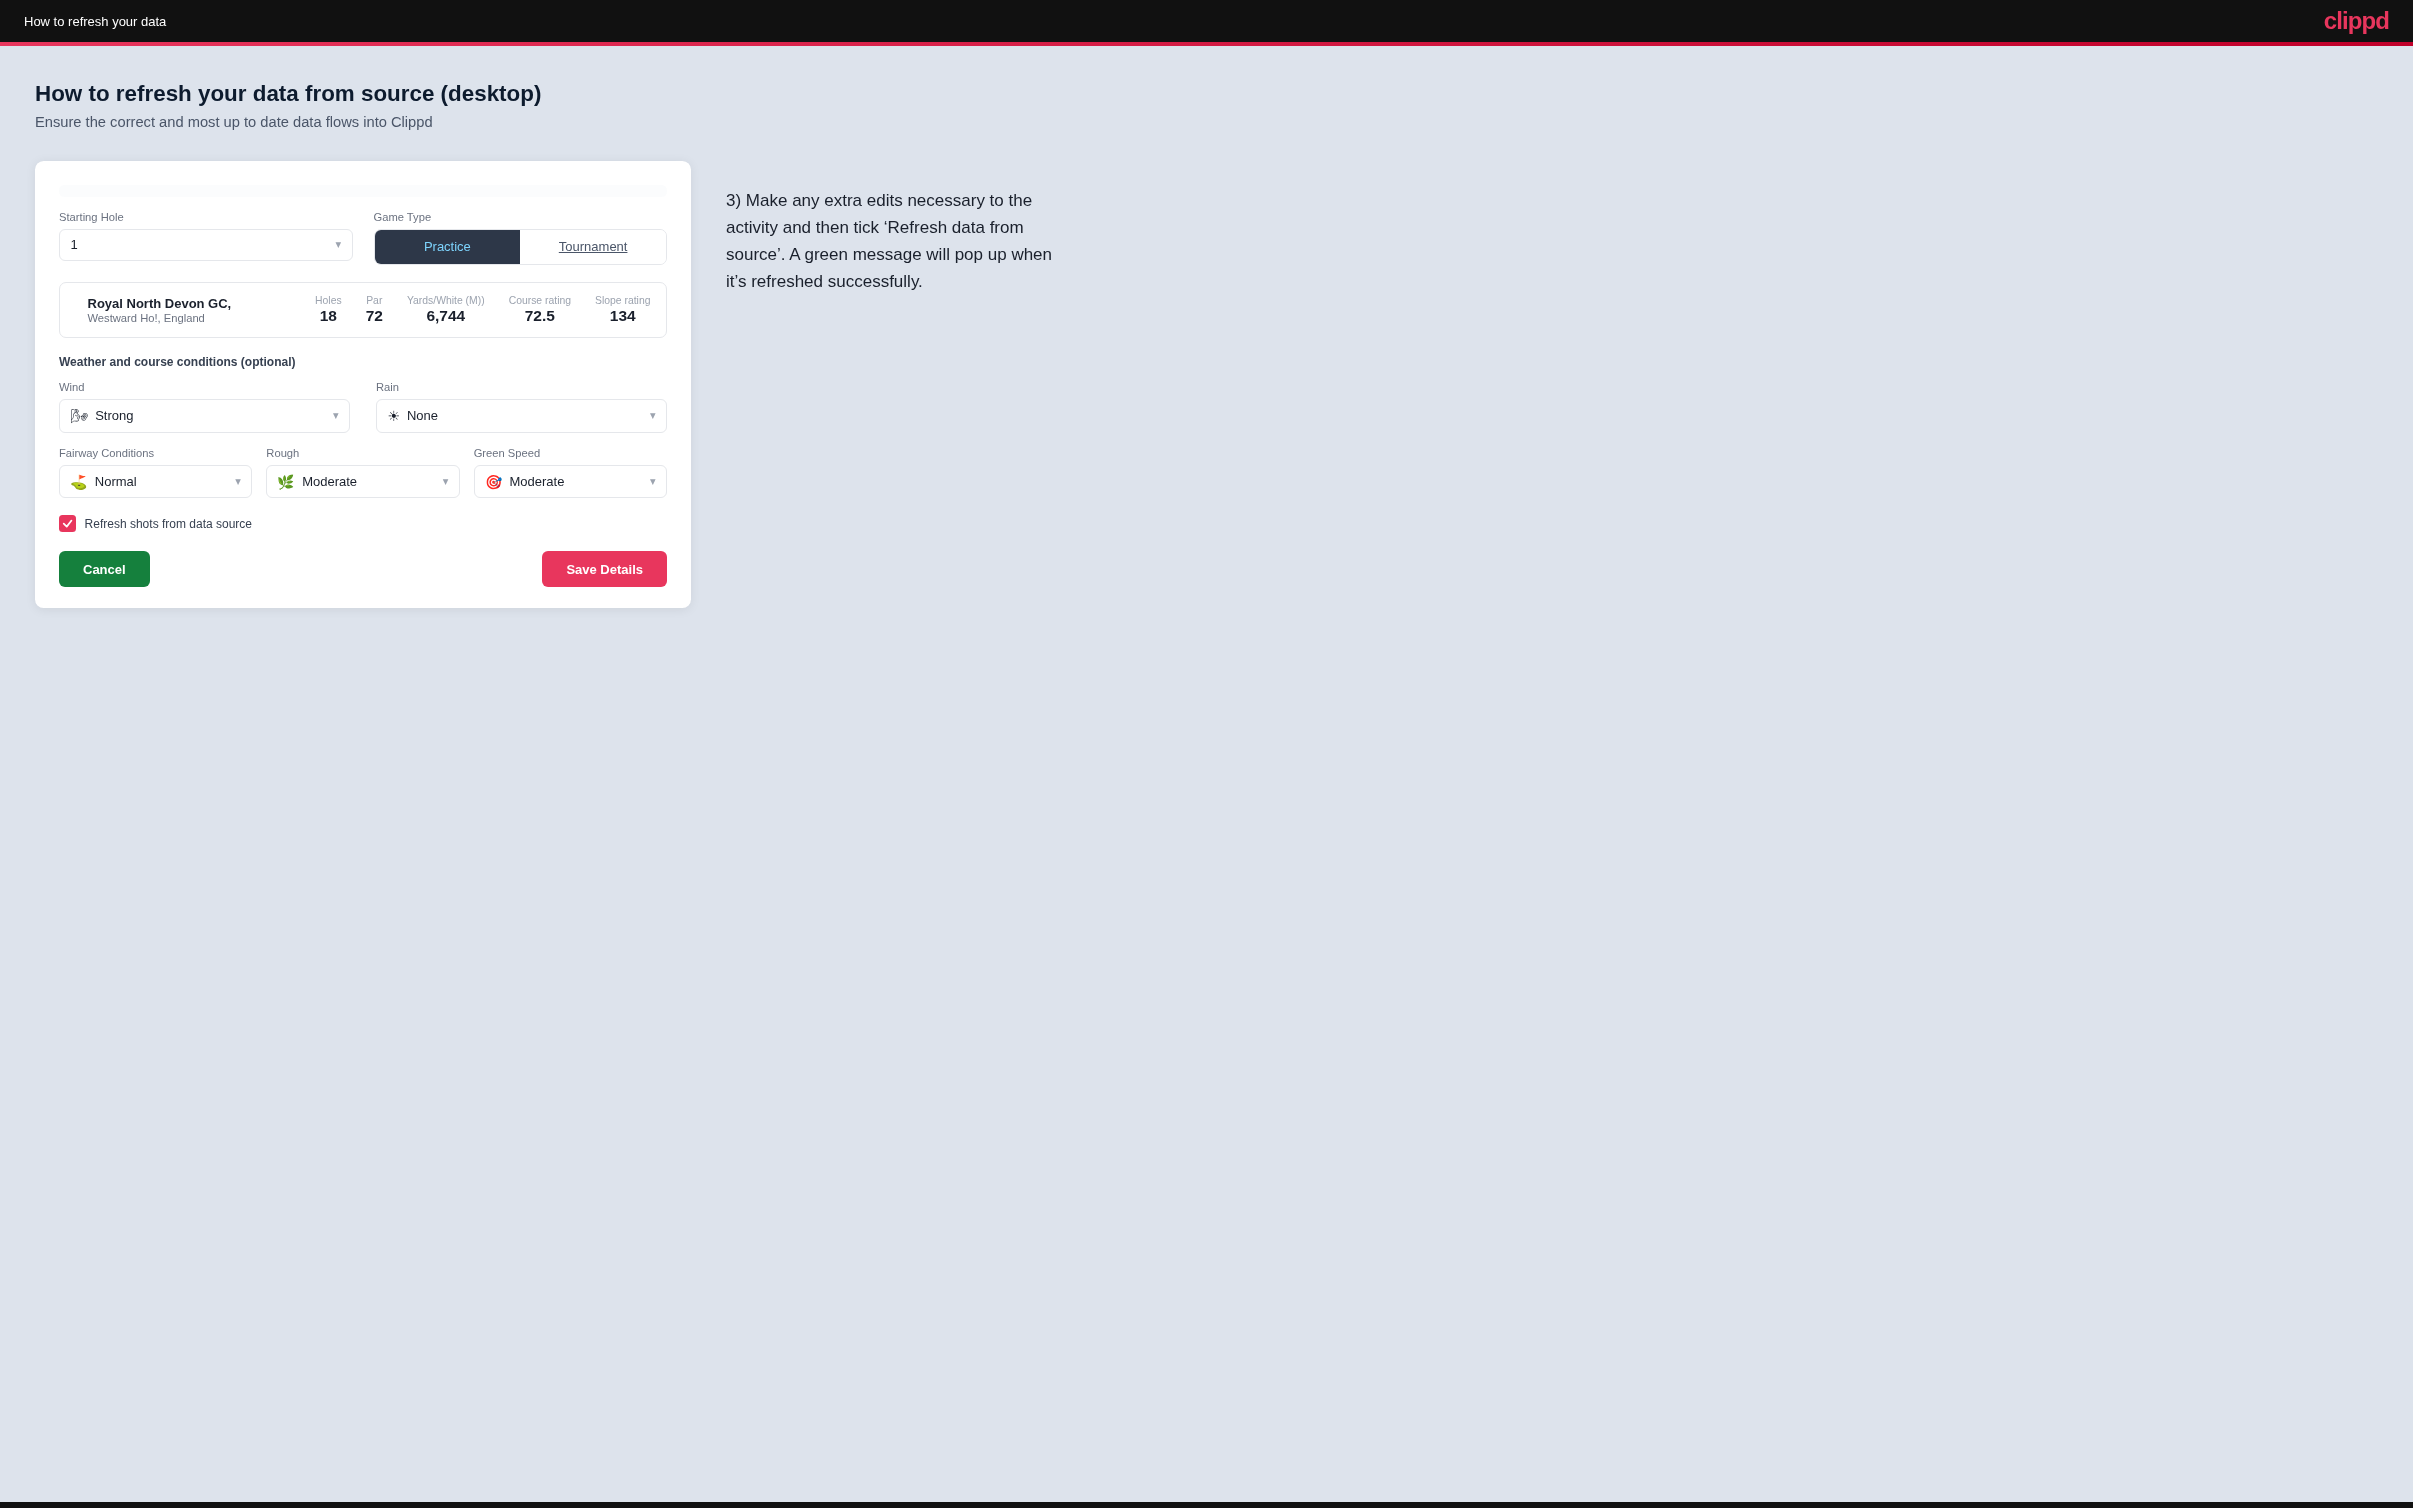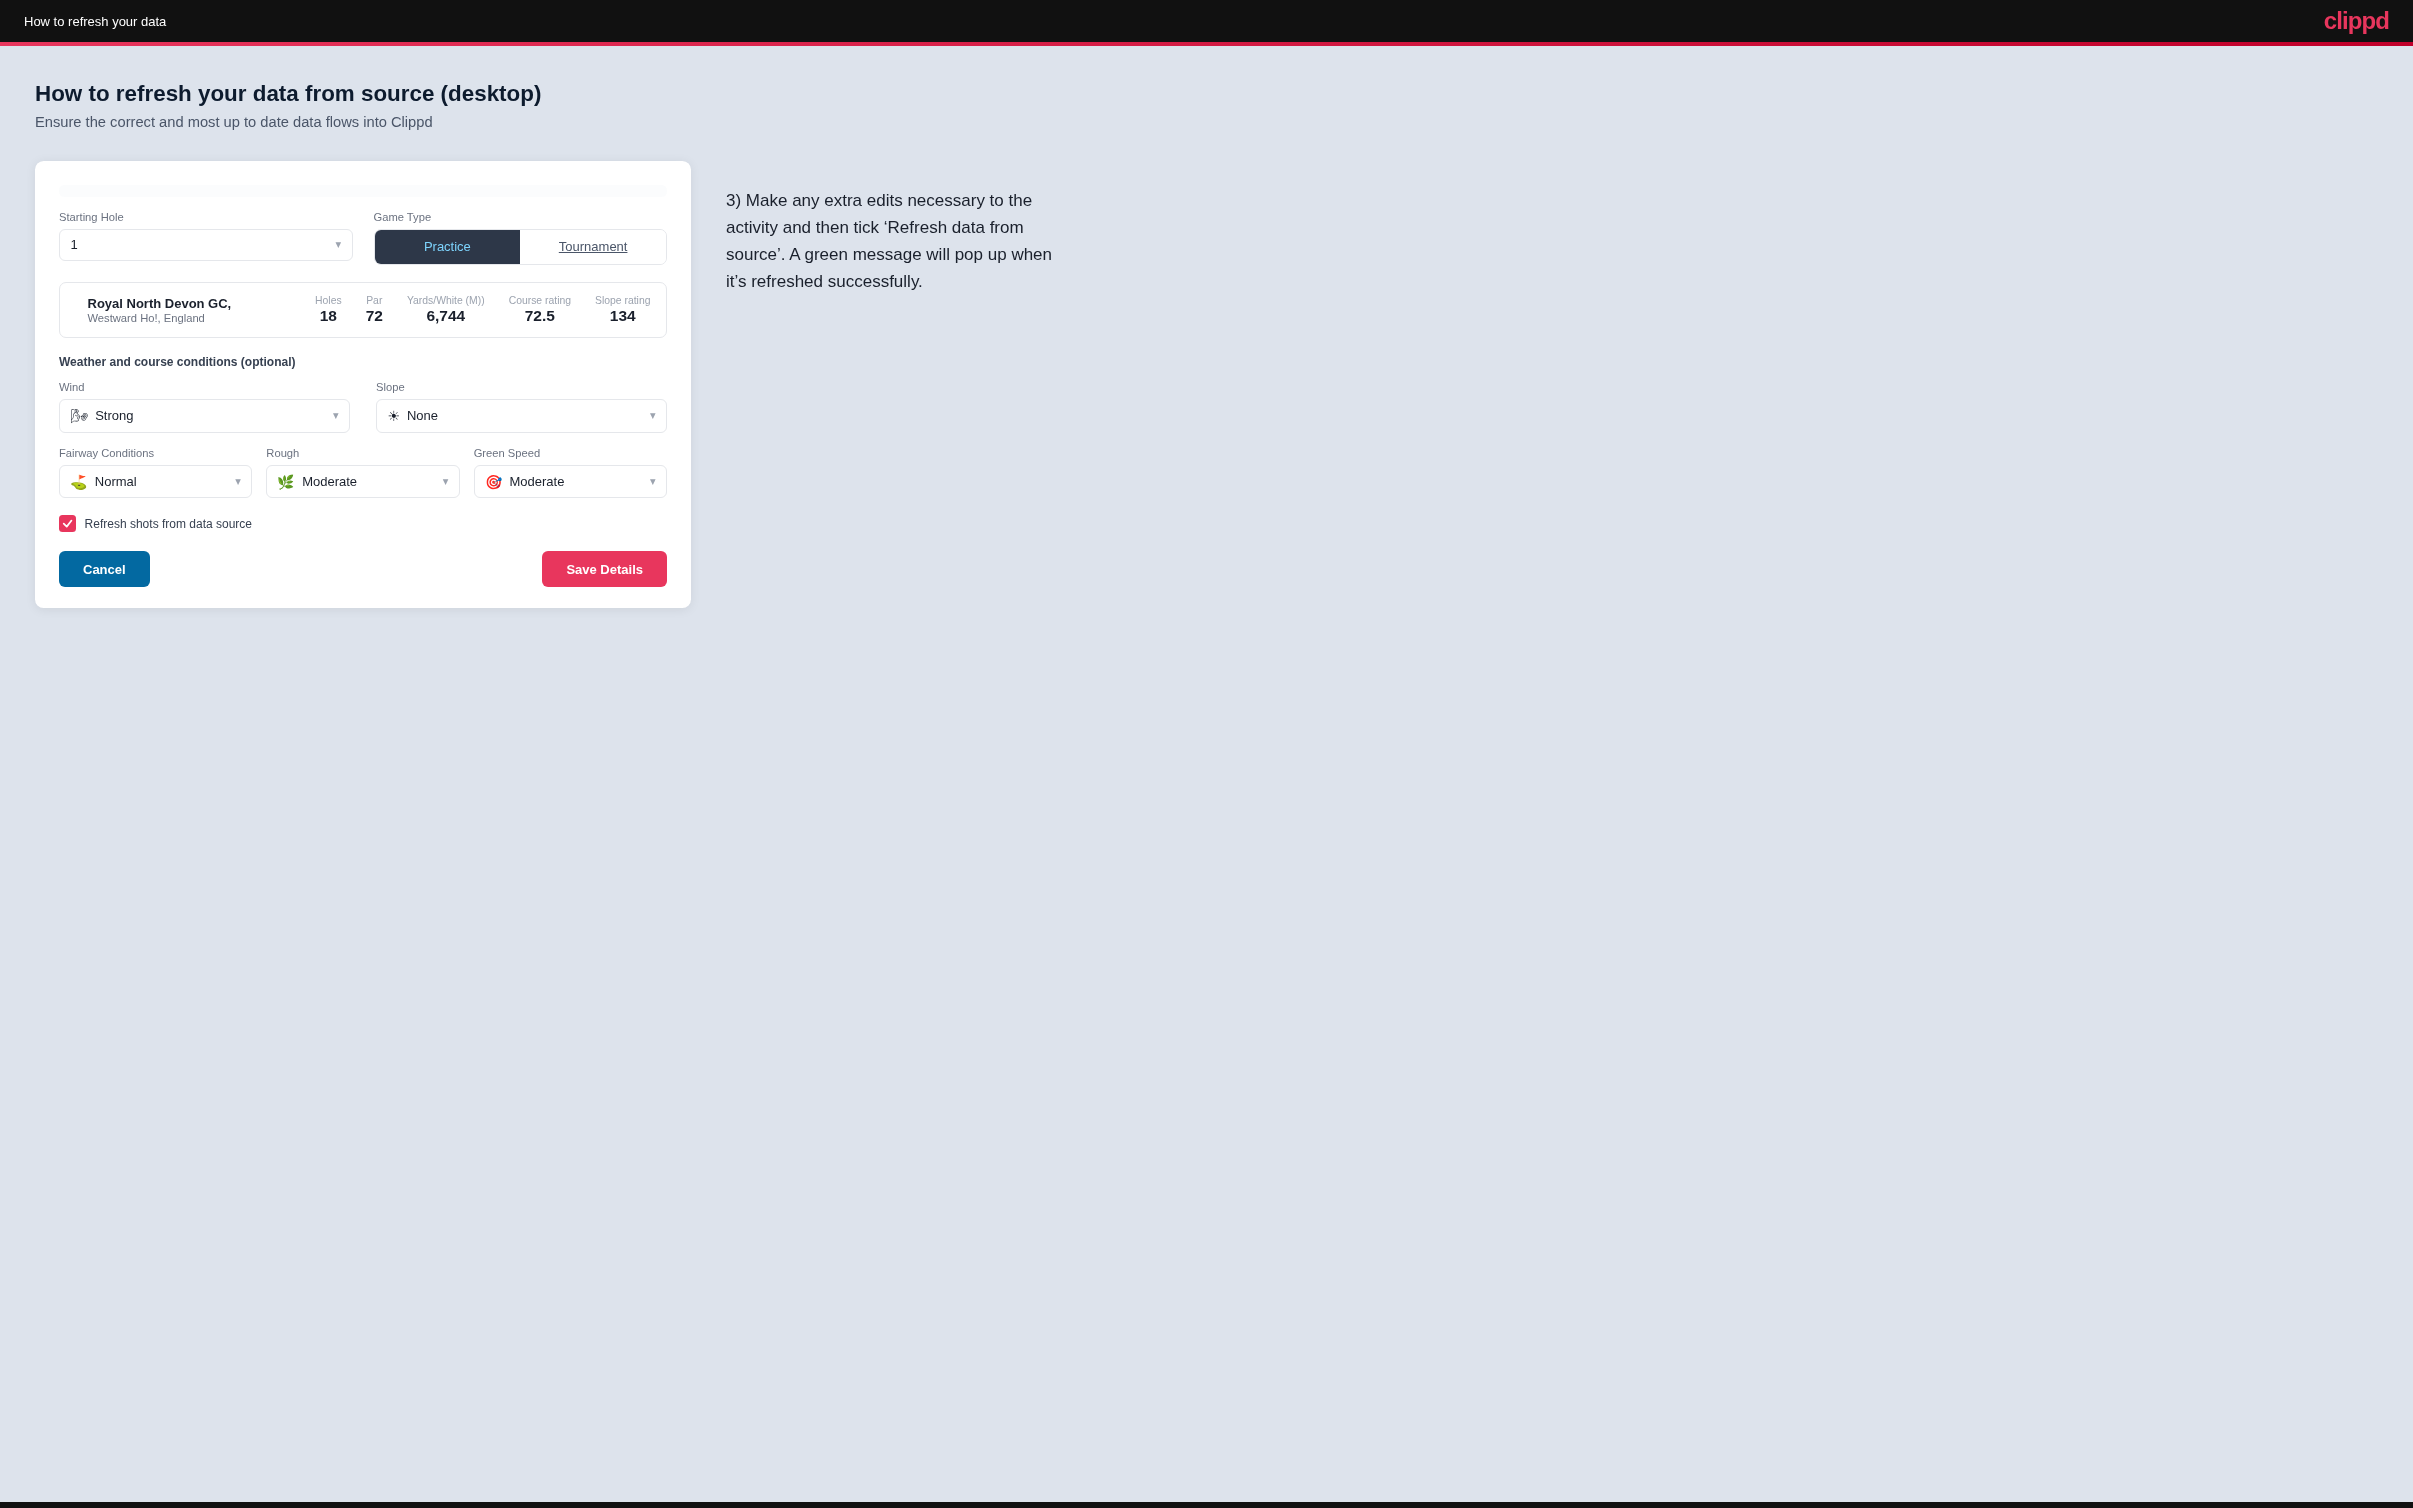--- a/index.html
+++ b/index.html
@@ -209,21 +209,21 @@
     .checkbox-label {
       font-size: 12px;
       color: #374151;
     }
     .action-row {
       display: flex;
       align-items: center;
       justify-content: space-between;
     }
     .btn-cancel {
-      background: #0369a1;
+      background: #15803d;
       color: #fff;
       border: none;
       border-radius: 6px;
       padding: 10.4px 24px;
       font-size: 13px;
       font-weight: 600;
       cursor: pointer;
     }
     .btn-save {
       background: #e8365d;
@@ -322,21 +322,21 @@
       <div class="conditions-grid">
         <div class="form-group">
           <label class="form-label">Wind</label>
           <div class="select-wrapper select-full icon-select">
             <span class="icon-placeholder">🌬</span>
             <span>Strong</span>
             <span class="chevron">▾</span>
           </div>
         </div>
         <div class="form-group">
-          <label class="form-label">Slope</label>
+          <label class="form-label">Rain</label>
           <div class="select-wrapper select-full icon-select">
             <span class="icon-placeholder">☀</span>
             <span>None</span>
             <span class="chevron">▾</span>
           </div>
         </div>
       </div>
 
       <div class="conditions-grid-3">
         <div class="form-group">

